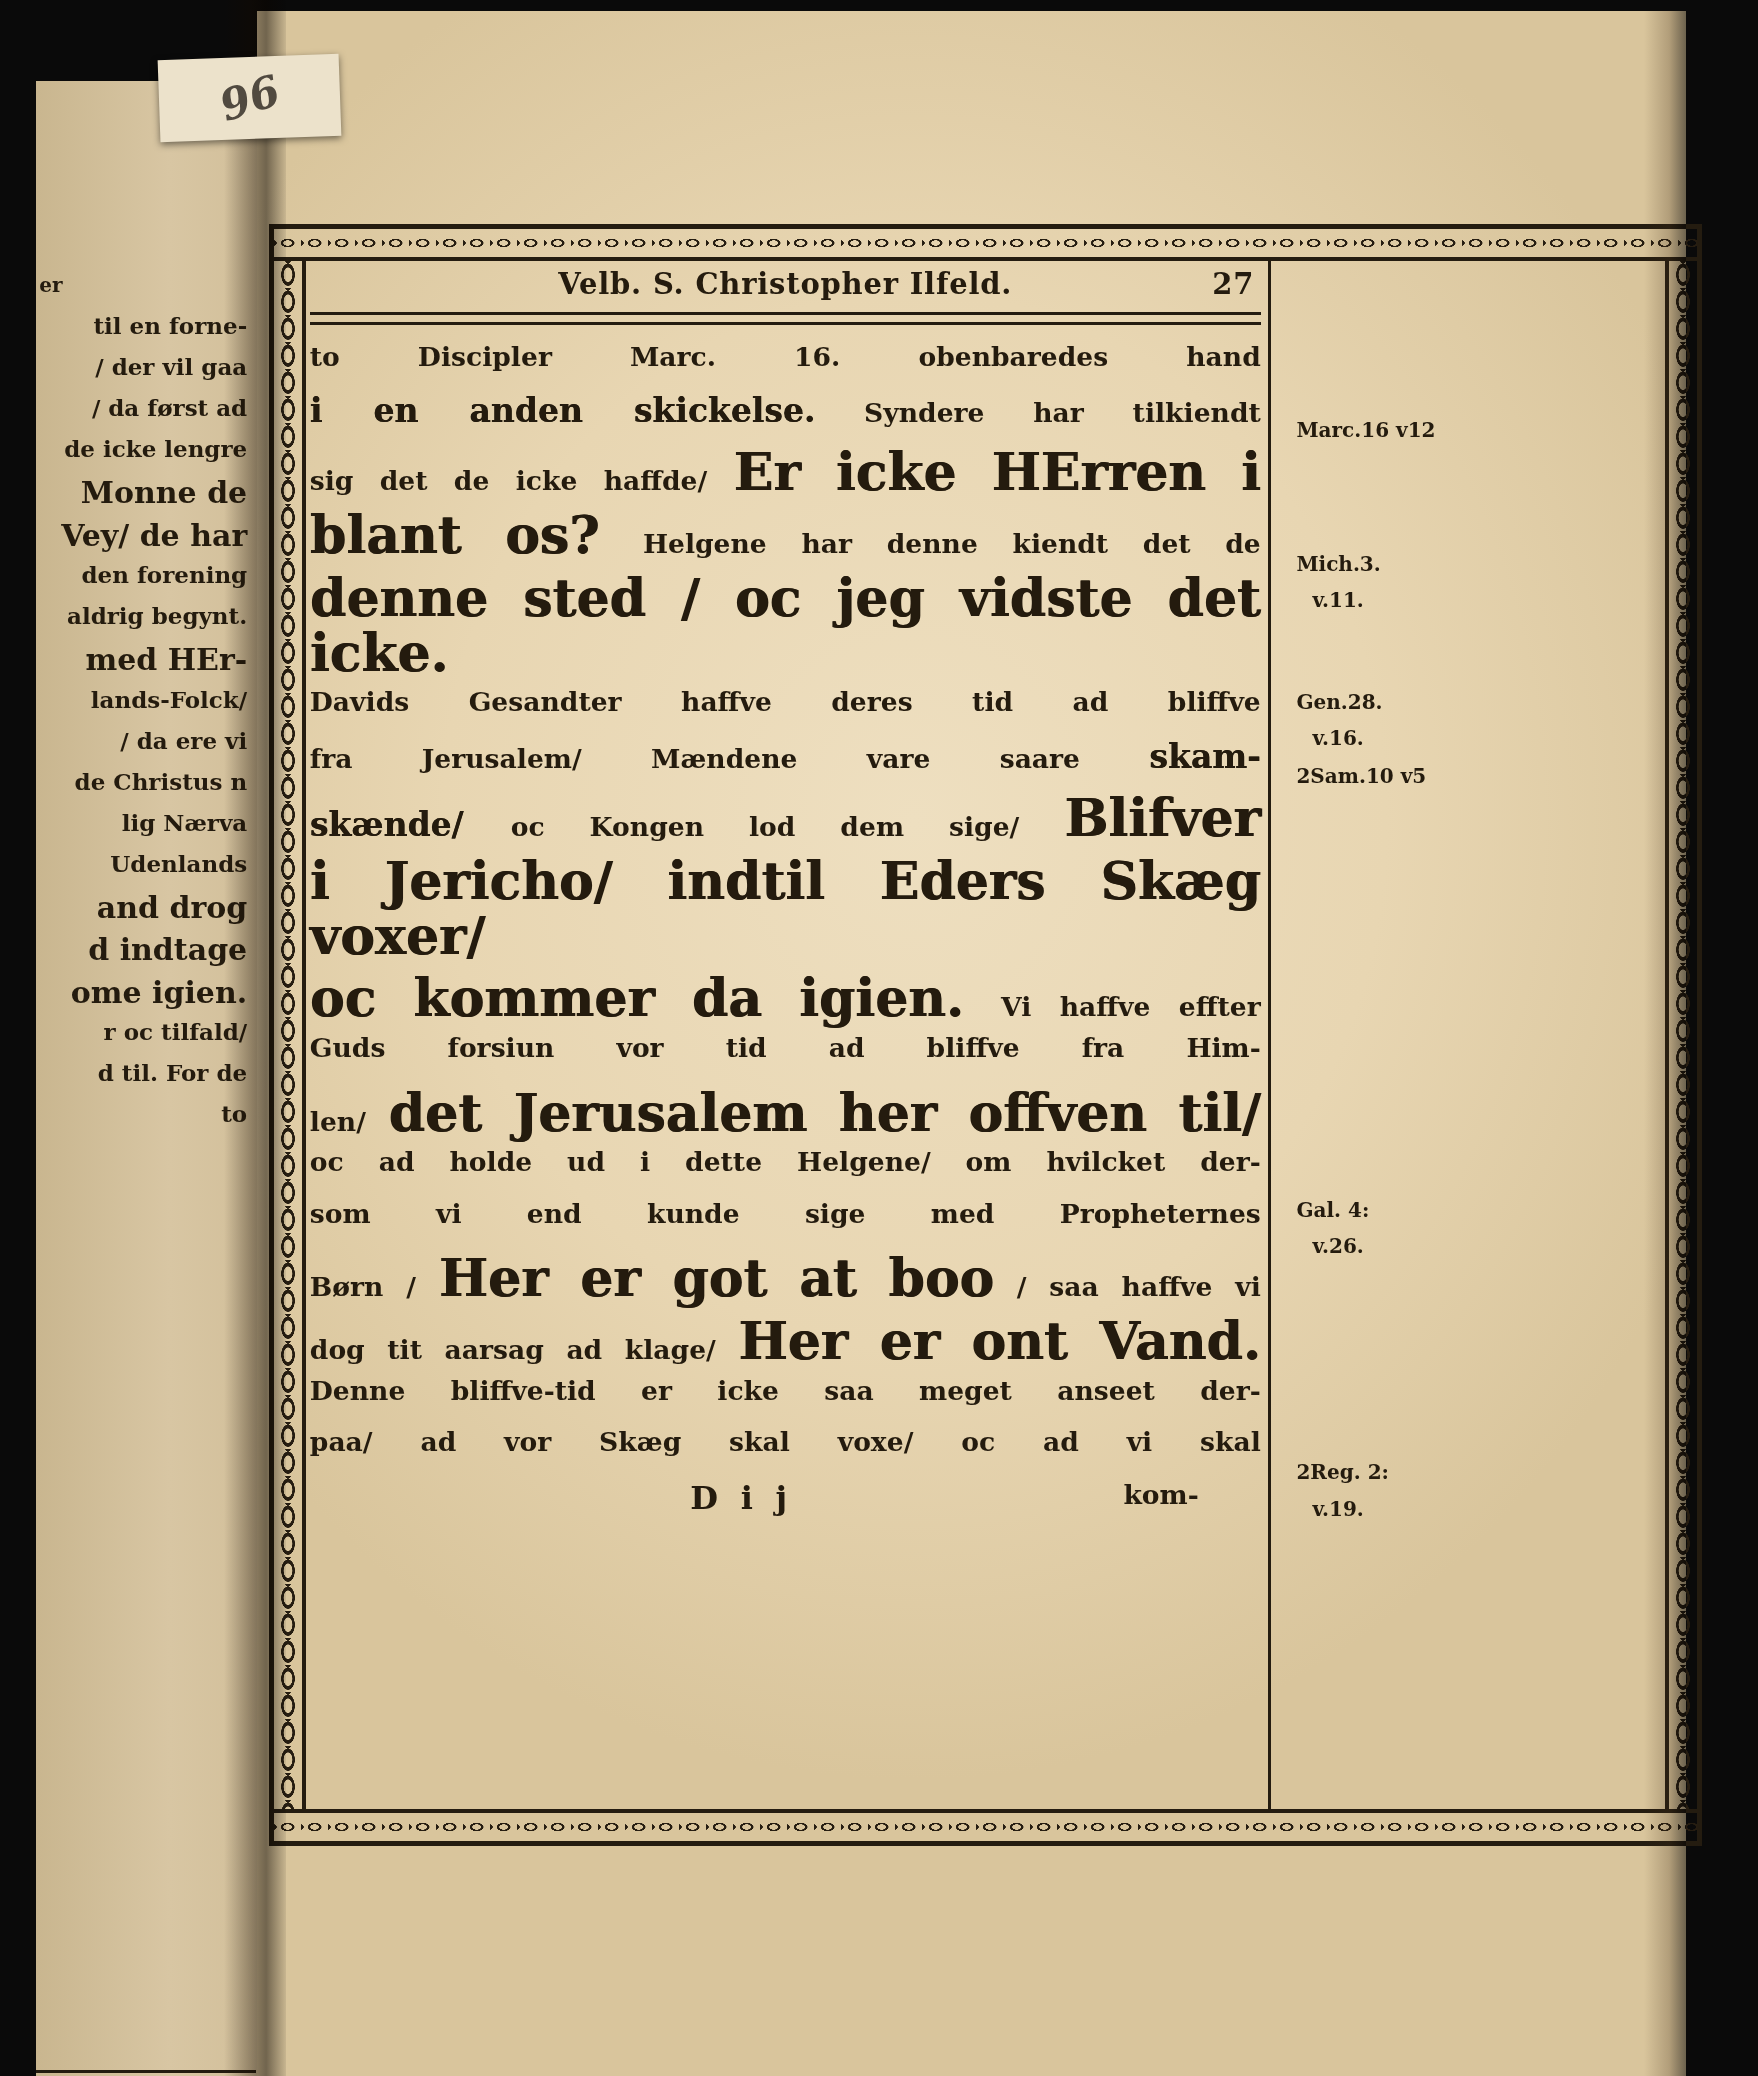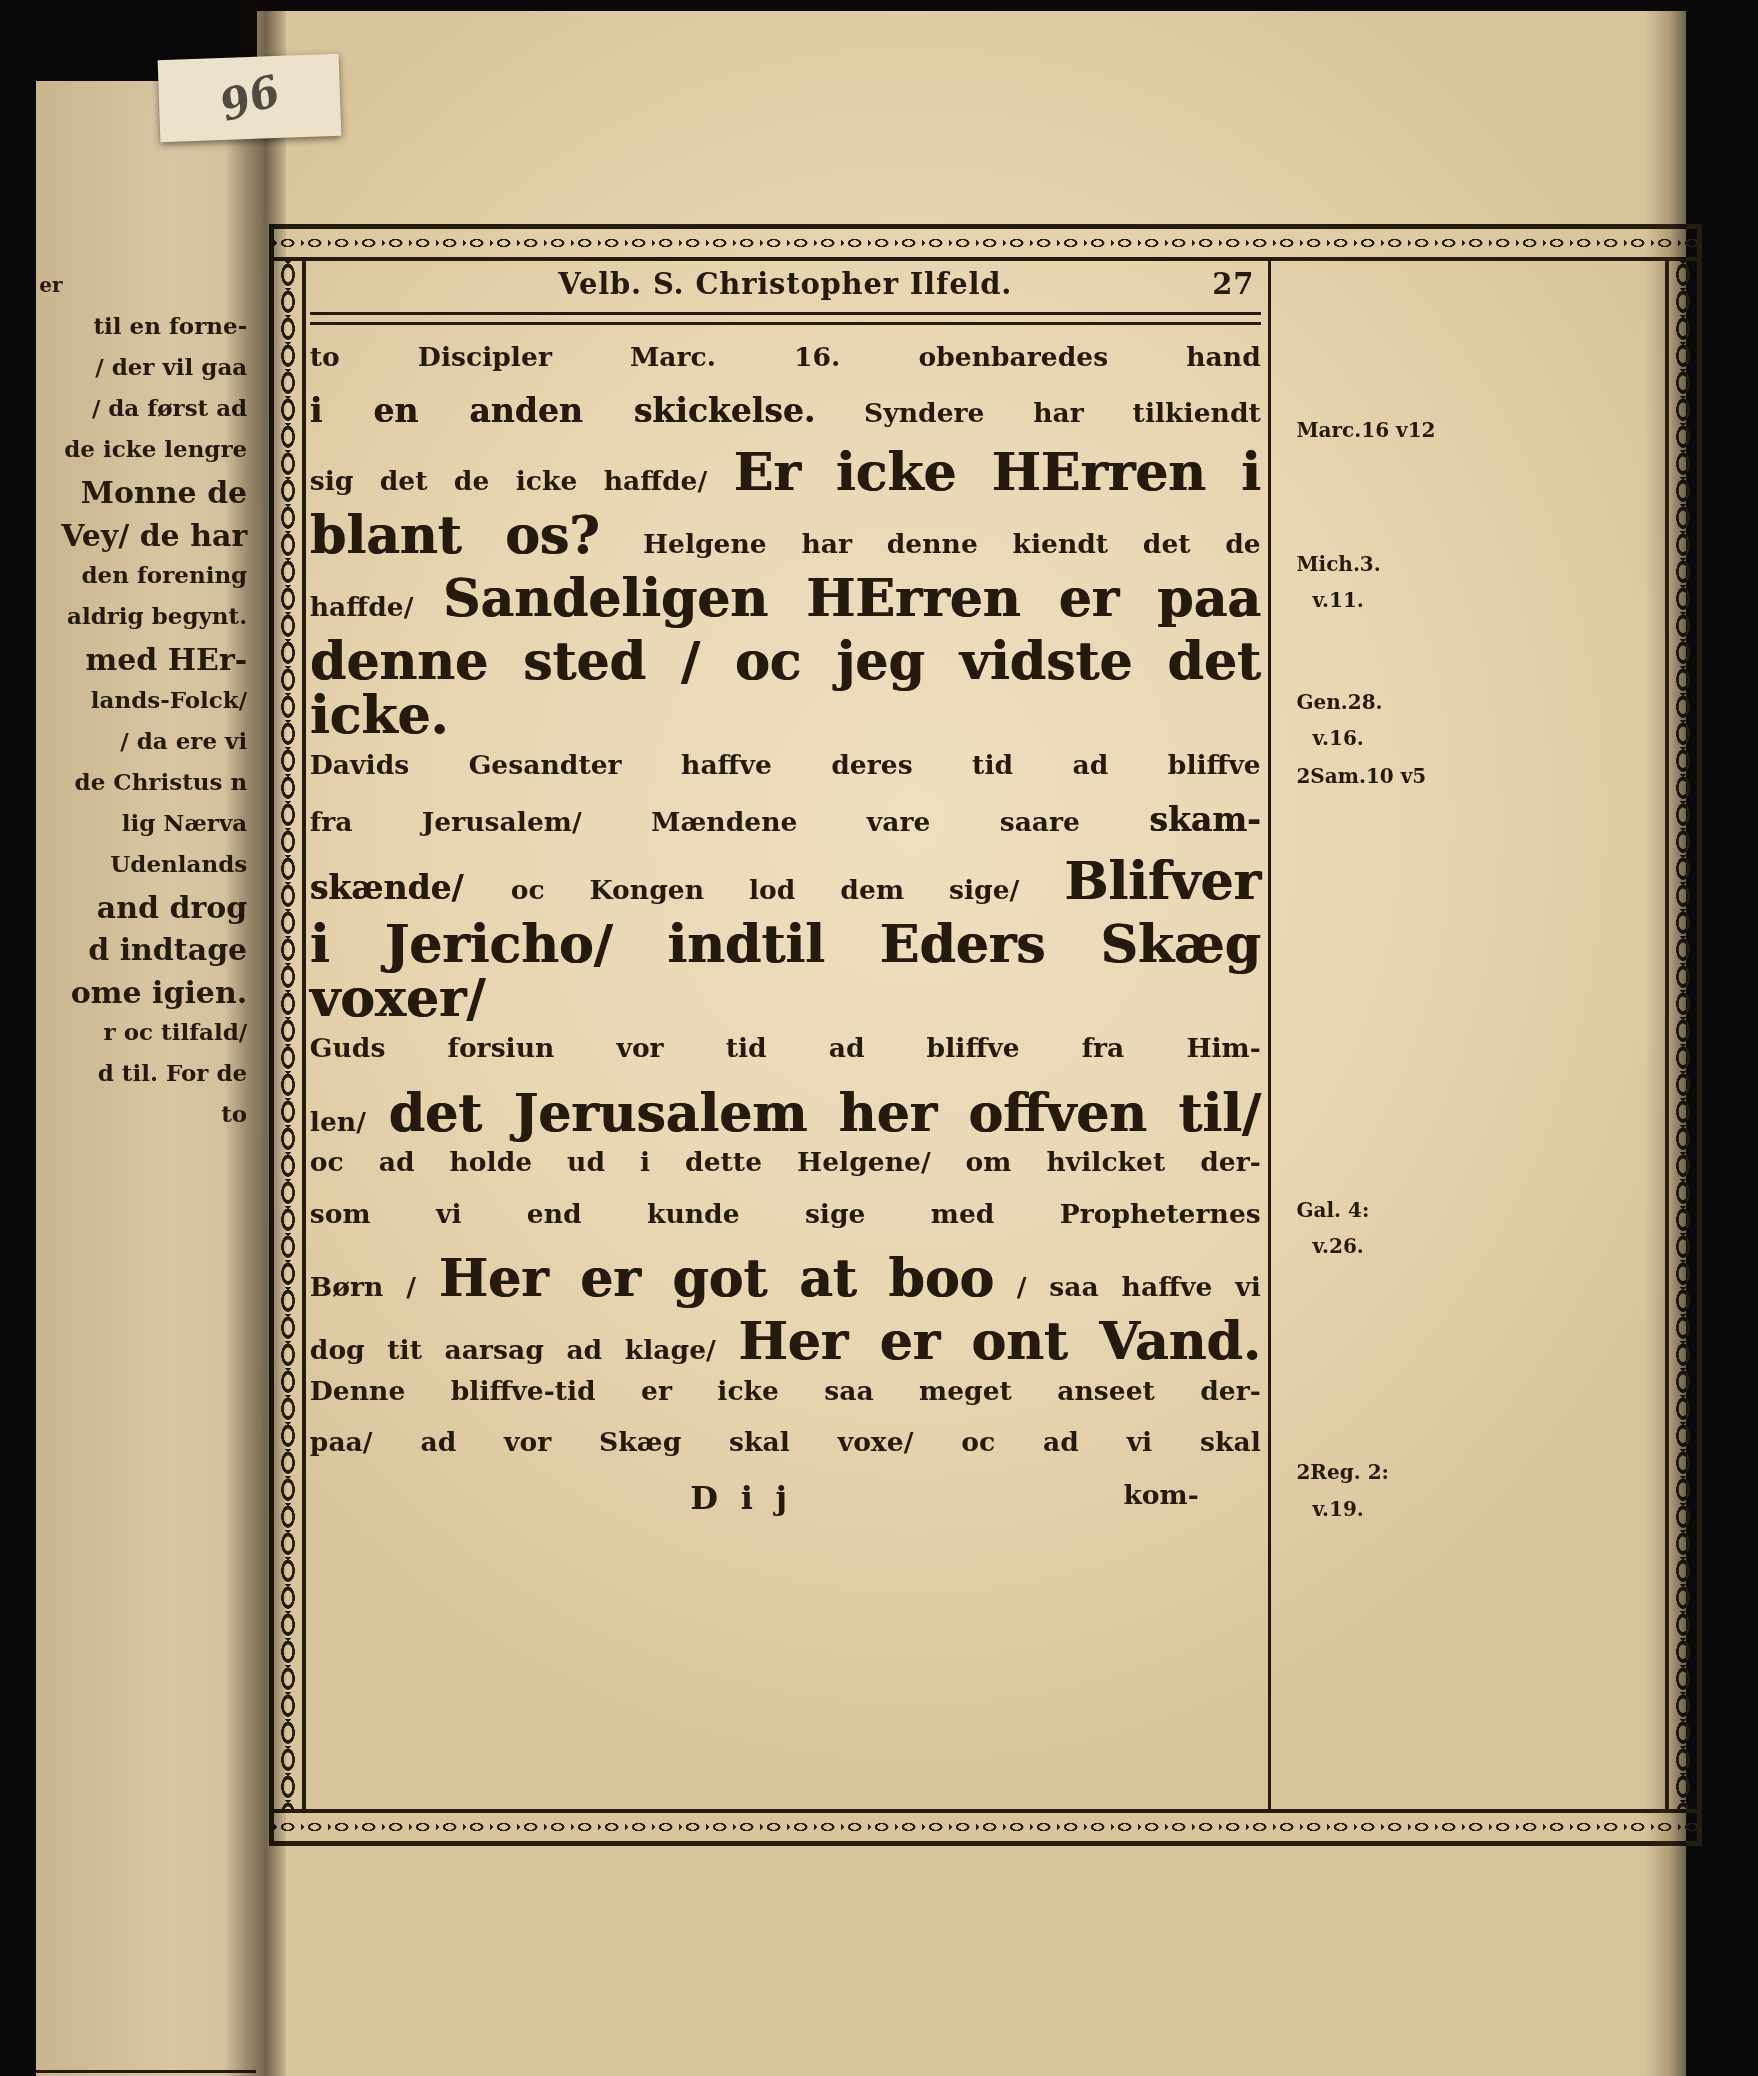--- a/index.html
+++ b/index.html
@@ -140,36 +140,36 @@
               <div class="text-line">
                 <span class="seg-lg">i en anden skickelse.</span><span class="seg-md"> Syndere har tilkiendt</span><span></span>
               </div>
               <div class="text-line">
                 <span class="seg-md">sig det de icke haffde/ </span><span class="seg-xl">Er icke HErren i</span><span></span>
               </div>
               <div class="text-line">
                 <span class="seg-xl">blant os? </span><span class="seg-md">Helgene har denne kiendt det de</span><span></span>
               </div>
               <div class="text-line">
-                <span class="seg-md">haffde/ </span><span class="seg-xl">Sandeligen HErren er paa</span><span></span>
-              </div>
-              <div class="text-line">
                 <span class="seg-xl">denne sted / oc jeg vidste det icke.</span><span></span><span></span>
               </div>
               <div class="text-line">
                 <span class="seg-md">Davids Gesandter haffve deres tid ad bliffve</span><span></span><span></span>
               </div>
               <div class="text-line">
                 <span class="seg-md">fra Jerusalem/ Mændene vare saare </span><span class="seg-lg">skam-</span><span></span>
               </div>
               <div class="text-line">
                 <span class="seg-lg">skænde/ </span><span class="seg-md">oc Kongen lod dem sige/ </span><span class="seg-xl">Blifver</span>
               </div>
               <div class="text-line">
                 <span class="seg-xl">i Jericho/ indtil Eders Skæg voxer/</span><span></span><span></span>
+              </div>
+              <div class="text-line">
+                <span class="seg-xl">oc kommer da igien. </span><span class="seg-md">Vi haffve effter</span><span></span>
               </div>
               <div class="text-line">
                 <span class="seg-md">Guds forsiun vor tid ad bliffve fra Him-</span><span></span><span></span>
               </div>
               <div class="text-line">
                 <span class="seg-md">len/ </span><span class="seg-xl">det Jerusalem her offven til/</span><span></span>
               </div>
               <div class="text-line">
                 <span class="seg-md">oc ad holde ud i dette Helgene/ om hvilcket der-</span><span></span><span></span>
               </div>

